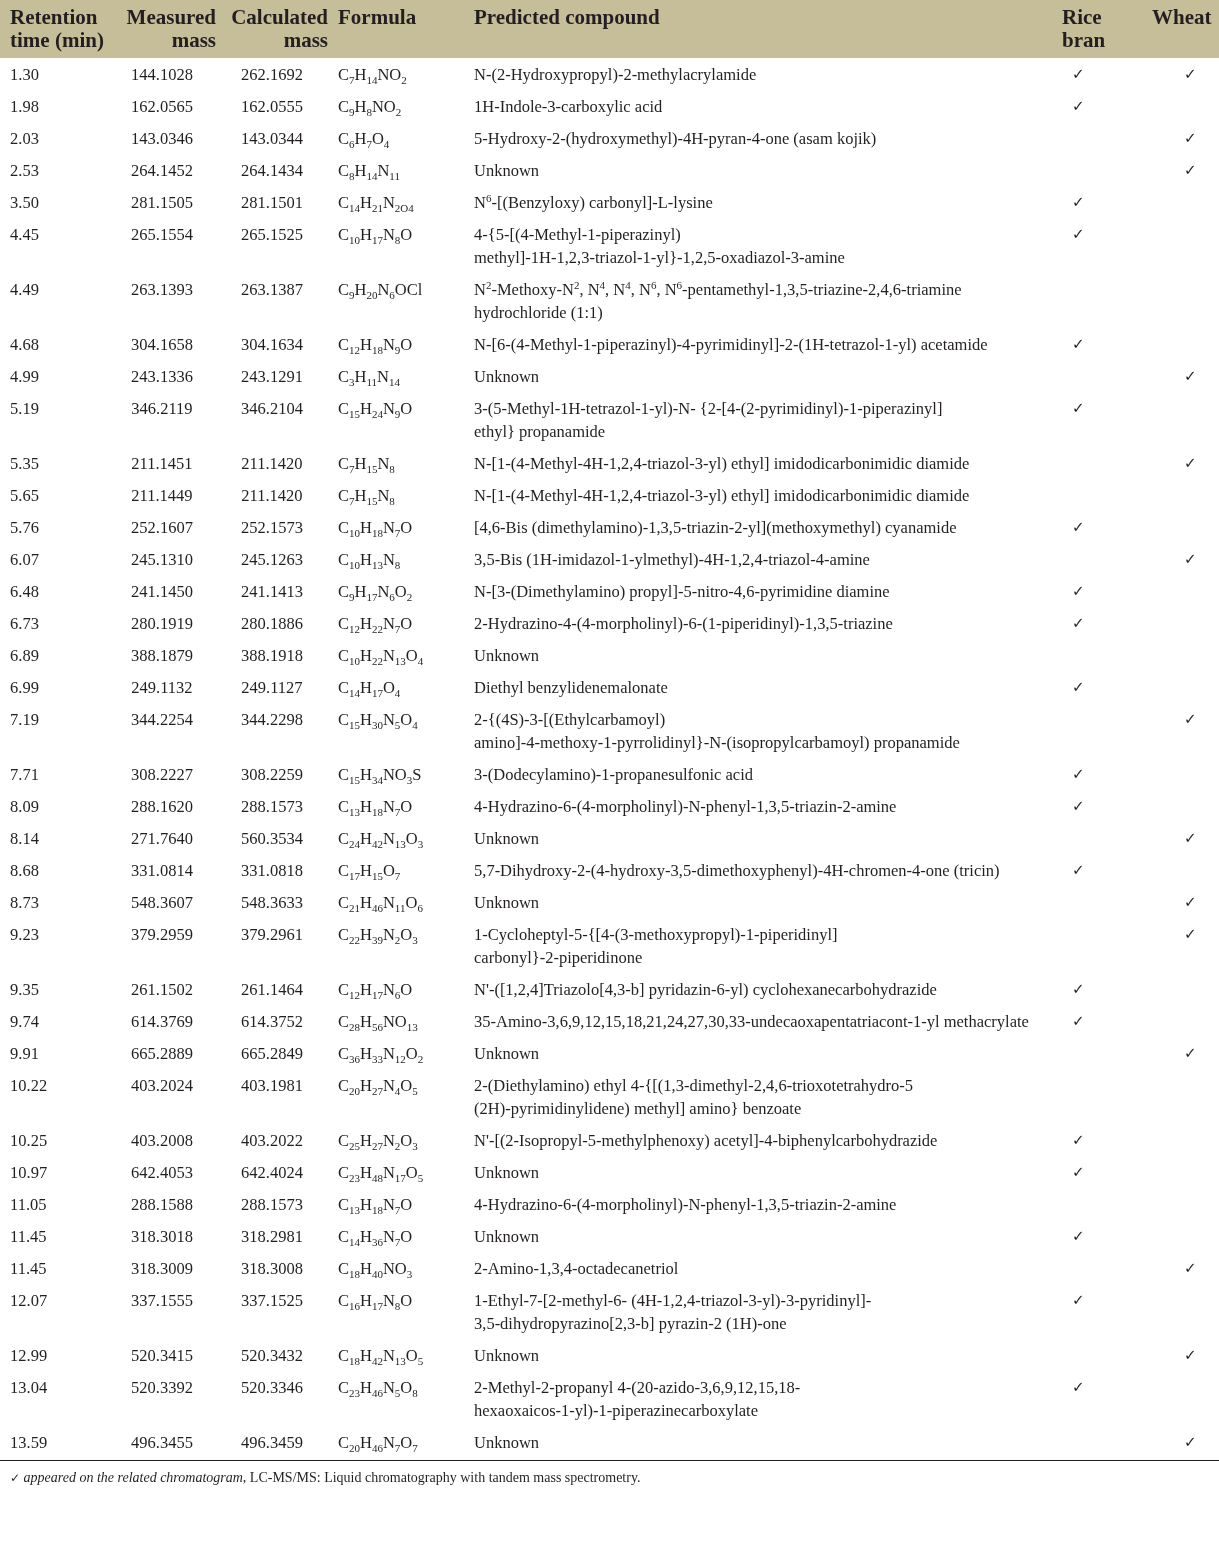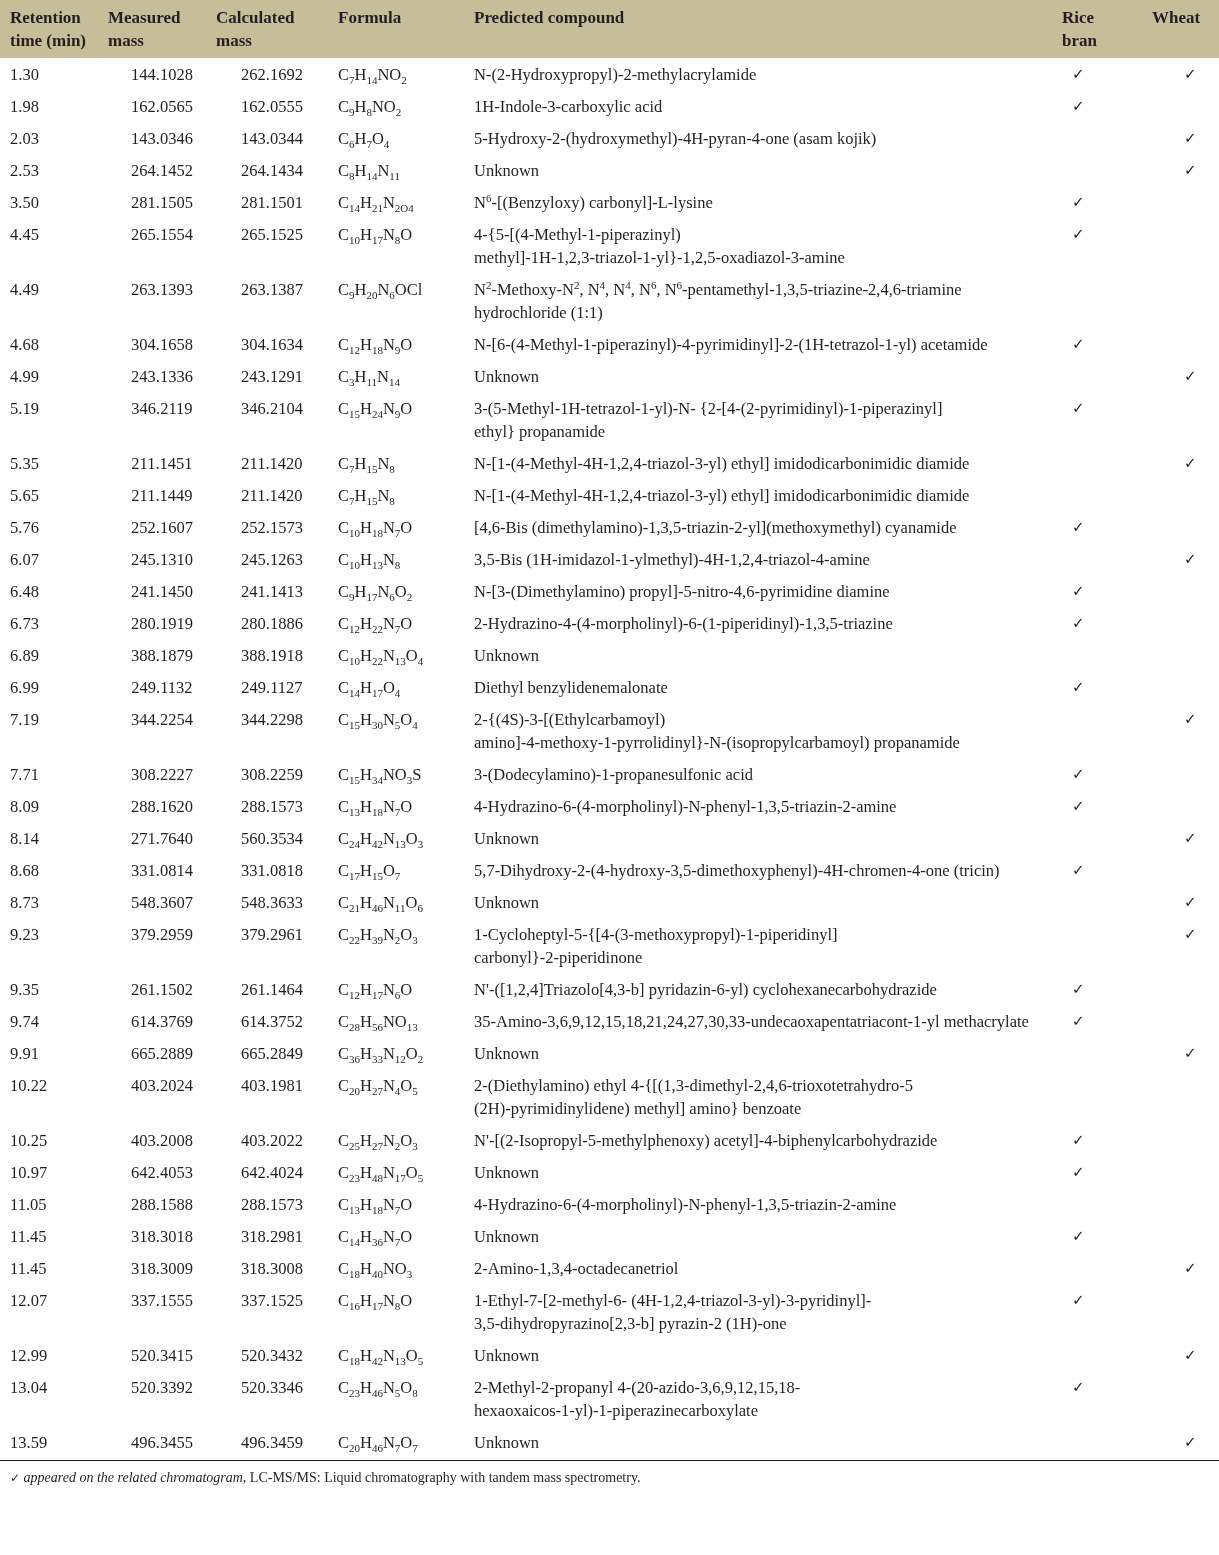--- a/index.html
+++ b/index.html
@@ -1,22 +1,22 @@
 <!DOCTYPE html>
 <html><head>
 <meta charset="utf-8">
 <style>
   html, body { margin: 0; padding: 0; background: #ffffff; }
   body { width: 1219px; height: 1555px; overflow: hidden; font-family: "Liberation Serif", serif; color: #231f20; }
   table { border-collapse: collapse; width: 1219px; table-layout: fixed; }
   col.c-rt { width: 108px; } col.c-mm { width: 108px; } col.c-cm { width: 112px; }
   col.c-f { width: 136px; } col.c-p { width: 588px; } col.c-r { width: 90px; } col.c-w { width: 77px; }
   thead tr { background: #c6bd99; }
-  th { font-weight: bold; font-size: 17px; line-height: 23px; text-align: left; vertical-align: top; padding: 6px 0 6px 10px; }
-  th.center { text-align: left; padding-left: 0; margin-top: 32px; }
+  th { font-weight: bold; font-size: 21px; line-height: 23px; text-align: left; vertical-align: top; padding: 6px 0 6px 10px; }
+  th.center { text-align: right; padding-left: 0; margin-top: 32px; }
   td { font-size: 16.5px; line-height: 23px; vertical-align: top; padding: 5px 0 4px 10px; white-space: nowrap; }
   td.num { text-align: center; padding-left: 0; }
   td.chk { padding-left: 0; text-align: left; font-family: "DejaVu Sans", sans-serif; font-size: 15px; }
   td.chk span { display: inline-block; padding-left: 20px; }
   td.chkw span { padding-left: 42px; }
   sub { font-size: 11px; vertical-align: -4px; line-height: 0; }
   sup { font-size: 11px; vertical-align: 6px; line-height: 0; }
   tbody tr:last-child td { border-bottom: 1.5px solid #231f20; padding-bottom: 6px; }
   .footnote { font-size: 14px; padding: 9px 8px 0 10px; }
   .footnote .it { font-style: italic; }

